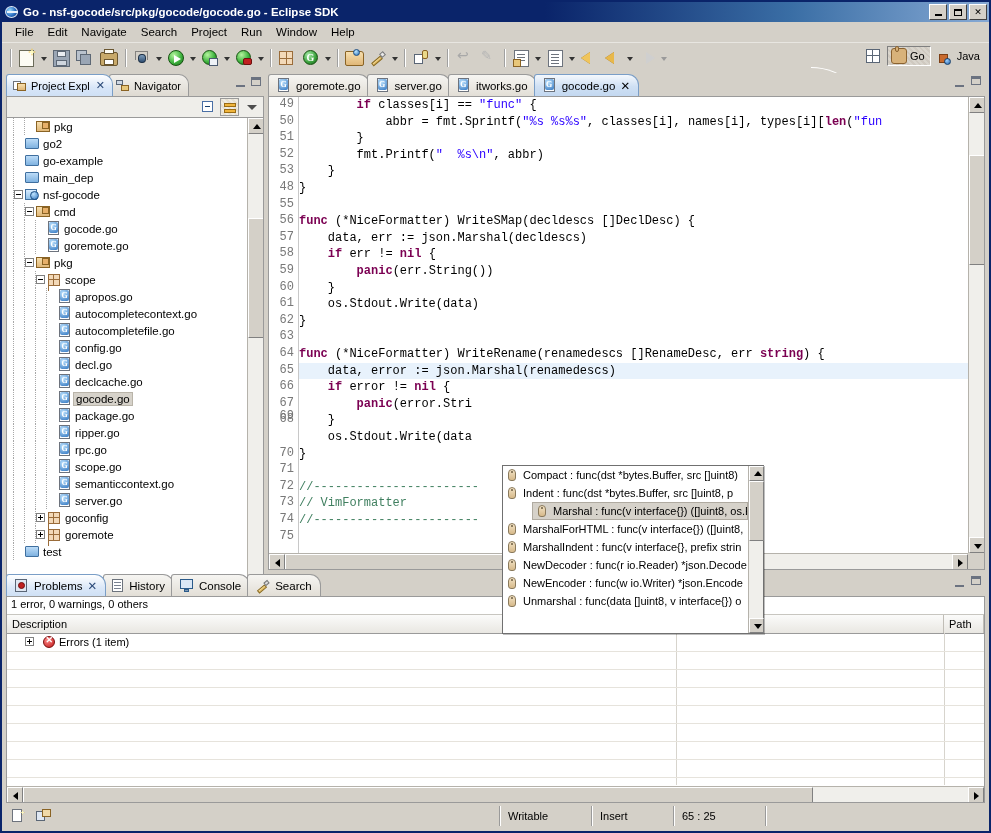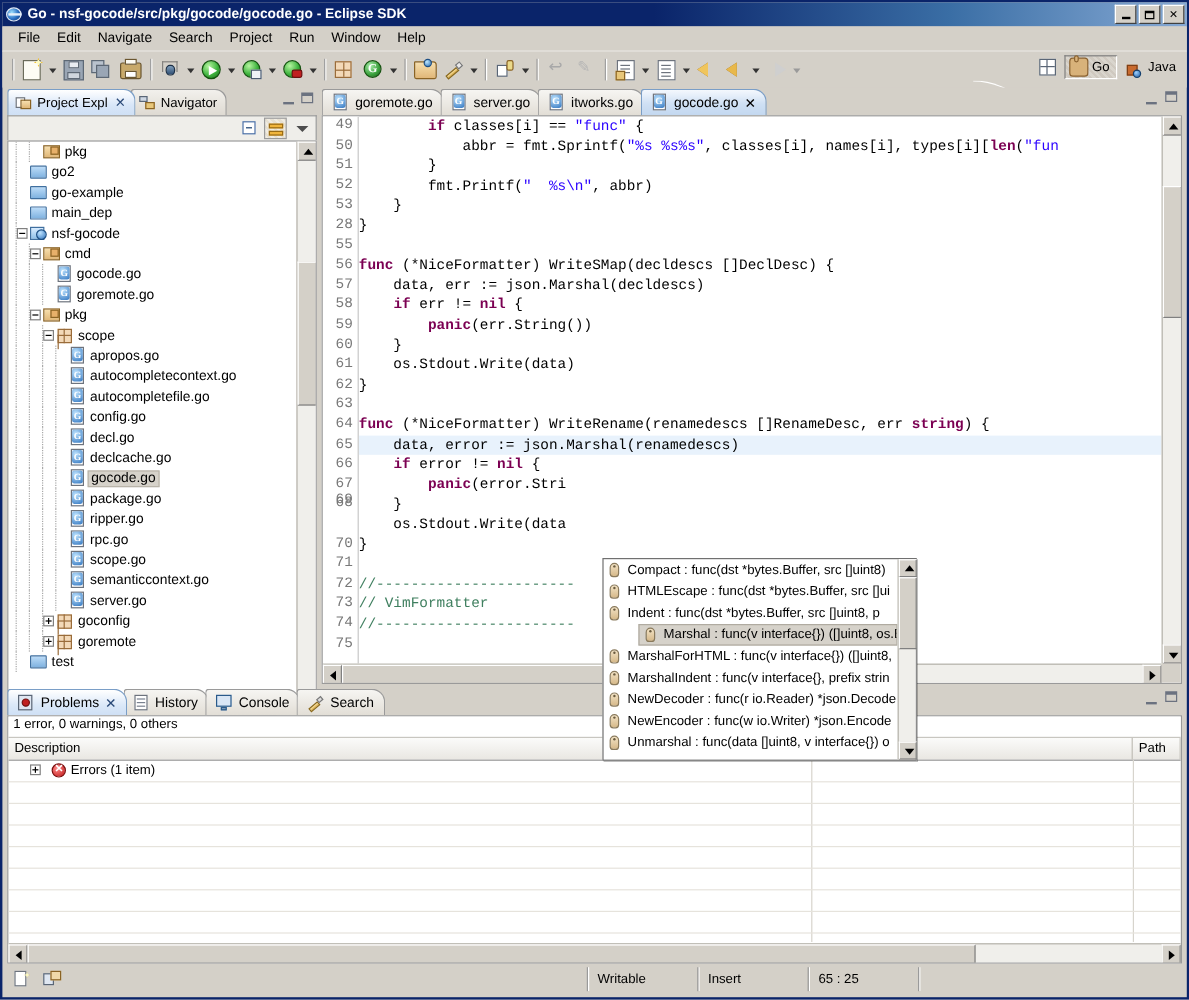--- a/index.html
+++ b/index.html
@@ -672,21 +672,21 @@
           </div>
         </div>
 
         <div class="edbox">
           <div class="gutter" id="gutter">
               <div class="lnum" style="top: 0px;">49</div>
               <div class="lnum" style="top: 16.6px;">50</div>
               <div class="lnum" style="top: 33.2px;">51</div>
               <div class="lnum" style="top: 49.8px;">52</div>
               <div class="lnum" style="top: 66.4px;">53</div>
-              <div class="lnum" style="top: 83px;">28</div>
+              <div class="lnum" style="top: 83px;">48</div>
               <div class="lnum" style="top: 99.6px;">55</div>
               <div class="lnum" style="top: 116.2px;">56</div>
               <div class="lnum" style="top: 132.8px;">57</div>
               <div class="lnum" style="top: 149.4px;">58</div>
               <div class="lnum" style="top: 166px;">59</div>
               <div class="lnum" style="top: 182.6px;">60</div>
               <div class="lnum" style="top: 199.2px;">61</div>
               <div class="lnum" style="top: 215.8px;">62</div>
               <div class="lnum" style="top: 232.4px;">63</div>
               <div class="lnum" style="top: 249px;">64</div>
@@ -719,24 +719,20 @@
     </div>
 
     <div class="acpop">
       <div id="ac-items" style="position:absolute;left:0;top:0;right:15px;bottom:0;overflow:hidden;">
           <div class="acitem">
             <span class="ic-tag"></span>
             <span>Compact : func(dst *bytes.Buffer, src []uint8)</span>
           </div>
           <div class="acitem">
             <span class="ic-tag"></span>
-            <span>HTMLEscape : func(dst *bytes.Buffer, src []ui</span>
-          </div>
-          <div class="acitem">
-            <span class="ic-tag"></span>
             <span>Indent : func(dst *bytes.Buffer, src []uint8, p</span>
           </div>
           <div class="acitem sel">
             <span class="ic-tag"></span>
             <span>Marshal : func(v interface{}) ([]uint8, os.Error</span>
           </div>
           <div class="acitem">
             <span class="ic-tag"></span>
             <span>MarshalForHTML : func(v interface{}) ([]uint8,</span>
           </div>
@@ -830,18 +826,18 @@
           <div class="sb-btn right" style="position:absolute;right:0;top:0;"></div>
         </div>
       </div>
     </div>
 
     <div class="statusbar">
       <div class="sb-ic1"></div>
       <div class="sb-ic2"></div>
       <div style="flex:1"></div>
       <div class="sfield" style="width:92px">Writable</div>
-      <div class="sfield" style="width:92px">Insert</div>
+      <div class="sfield" style="width:82px">Insert</div>
       <div class="sfield" style="width:92px">65 : 25</div>
       <div class="sfield" style="width:220px;border-left:1px solid #9a9a9a"></div>
     </div>
   </div>
 </div>
 
 </body></html>

